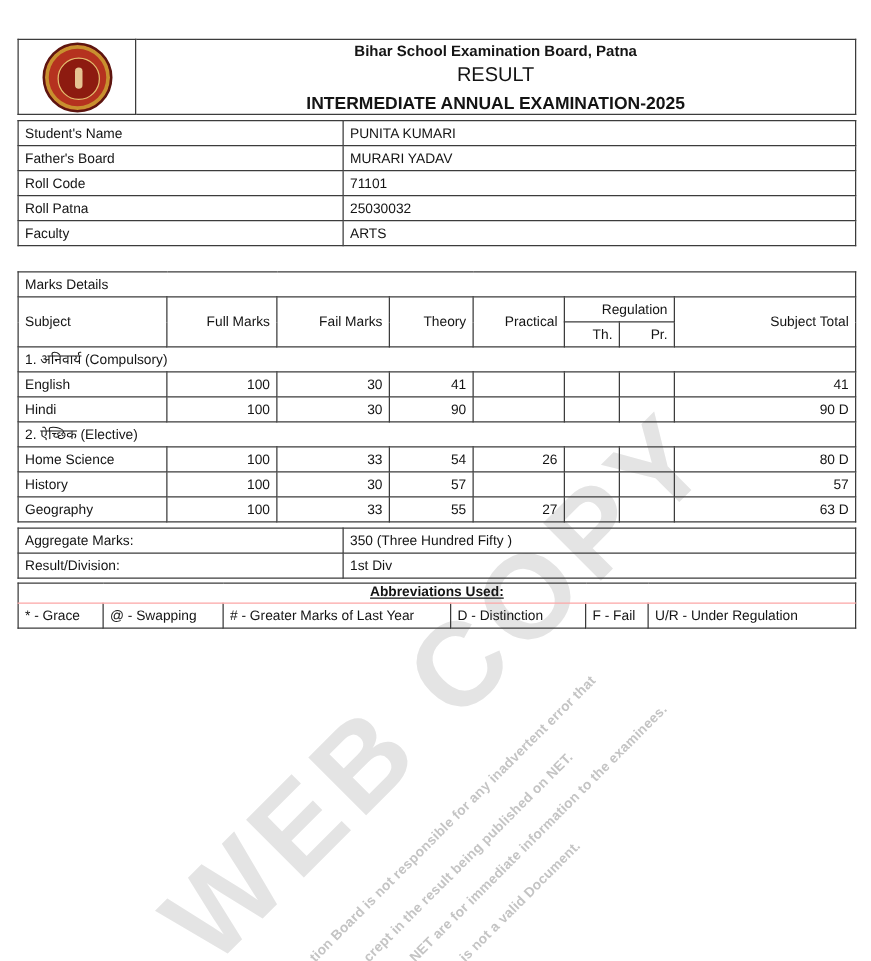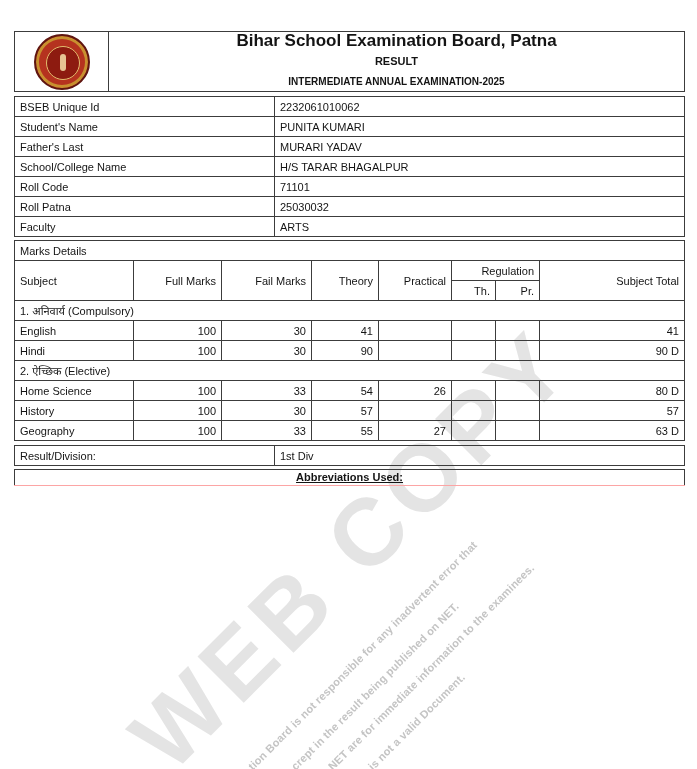--- a/index.html
+++ b/index.html
@@ -48,43 +48,43 @@
     padding: 1px 5px; height: 17px; line-height: 16px;
     overflow: hidden; white-space: nowrap;
     background: transparent;
   }
   .num { text-align: right; }
 
   .header-table { margin-top: 31px; }
   .header-table td { height: 55px; }
   .logo-cell { text-align: center; vertical-align: middle; }
   .titles-cell { text-align: center; vertical-align: middle; }
-  .t1 { font-size: 17px; font-weight: 700; }
-  .t2 { font-size: 11px; font-weight: 700; margin-top: 4px; }
-  .t3 { font-size: 10px; font-weight: 700; margin-top: 5px; }
+  .t1 { font-size: 12px; font-weight: 700; }
+  .t2 { font-size: 16px; font-weight: 400; margin-top: 4px; }
+  .t3 { font-size: 14px; font-weight: 700; margin-top: 5px; }
 
   .logo {
     width: 52px; height: 52px; border-radius: 50%;
     background: #b5321f; border: 2px solid #5e1510;
     margin: 0 auto; position: relative;
     box-shadow: inset 0 0 0 3px #c8902f;
   }
   .logo-inner {
     position: absolute; left: 10px; top: 10px;
     width: 32px; height: 32px; border-radius: 50%;
     background: #8d1b10; border: 1px solid #e3bd6d;
   }
   .logo-figure {
     position: absolute; left: 13px; top: 7px;
     width: 6px; height: 17px; border-radius: 3px;
     background: #e6c493;
   }
 
   .details-table { margin-top: 4px; }
-  .marks-table   { margin-top: 3px; }
+  .marks-table   { margin-top: 20px; }
   .final-table   { margin-top: 4px; }
   .abbr-table    { margin-top: 3px; }
 
   .section-row td { font-weight: 500; }
   .abbr-head td { height: 13px; line-height: 13px; text-align: center; border-bottom: 1px solid #fca5a5; }
   .abbr-head span { text-decoration: underline; font-weight: 700; }
 </style>
 </head>
 <body>
 
@@ -122,35 +122,27 @@
       </tr>
     </tbody>
       </table>
 
     <table class="details-table">
       <colgroup>
           <col style="width:260px">
           <col style="width:410px">
         </colgroup>
       <tbody>
-          <tr>
-        <td>BSEB Unique Id</td>
-        <td>2232061010062</td>
-      </tr>
       <tr>
         <td>Student's Name</td>
         <td>PUNITA KUMARI</td>
       </tr>
       <tr>
-        <td>Father's Last</td>
+        <td>Father's Board</td>
         <td>MURARI YADAV</td>
-      </tr>
-      <tr>
-        <td>School/College Name</td>
-        <td>H/S TARAR BHAGALPUR</td>
       </tr>
       <tr>
         <td>Roll Code</td>
         <td>71101</td>
       </tr>
       <tr>
         <td>Roll Patna</td>
         <td>25030032</td>
       </tr>
       <tr>
@@ -249,20 +241,24 @@
     </tbody>
       </table>
 
     <table class="final-table">
       <colgroup>
           <col style="width:260px">
           <col style="width:410px">
         </colgroup>
       <tbody>
       <tr>
+        <td>Aggregate Marks:</td>
+        <td>350 (Three Hundred Fifty )</td>
+      </tr>
+      <tr>
         <td>Result/Division:</td>
         <td>1st Div</td>
       </tr>
     </tbody>
       </table>
 
     <table class="abbr-table">
       <colgroup>
         <col style="width:68px">
           <col style="width:96px">
@@ -270,17 +266,25 @@
         <col style="width:108px">
           <col style="width:50px">
           <col style="width:166px">
       </colgroup>
       <tbody>
           <tr class="abbr-head">
         <td colspan="6">
           <span>Abbreviations Used:</span>
         </td>
       </tr>
+      <tr>
+        <td>* - Grace</td>
+        <td>@ - Swapping</td>
+        <td># - Greater Marks of Last Year</td>
+        <td>D - Distinction</td>
+        <td>F - Fail</td>
+        <td>U/R - Under Regulation</td>
+      </tr>
     </tbody>
       </table>
 
   </div>
 </div>
 
 </body></html>

